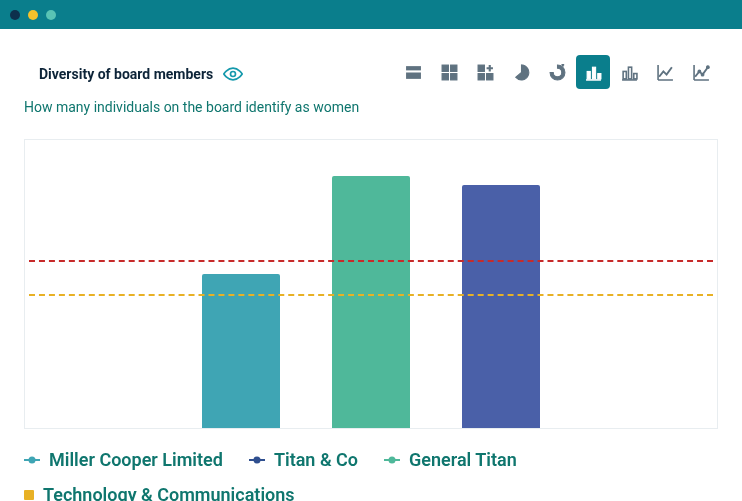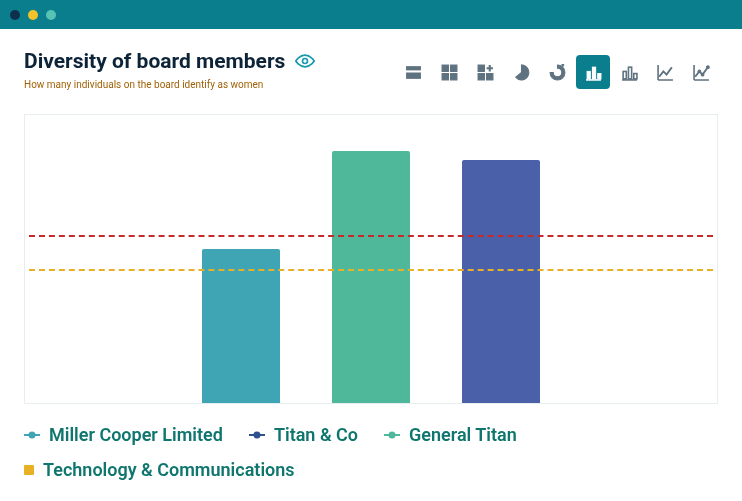--- a/index.html
+++ b/index.html
@@ -32,32 +32,32 @@
     padding: 20px 24px 0 24px;
   }
 
   .header-row {
     display: flex;
     justify-content: space-between;
     align-items: flex-start;
   }
 
   .titles h1 {
-    margin: 0;
-    font-size: 21px;
+    margin: 15px;
+    font-size: 14px;
     font-weight: 700;
     color: #0d2438;
     display: flex;
     align-items: center;
     gap: 10px;
   }
   .titles .sub {
     margin: 6px 0 0 0;
-    font-size: 10px;
-    color: #a16207;
+    font-size: 14px;
+    color: #0f766e;
   }
 
   .eye {
     color: #1599ac;
     display: inline-flex;
   }
   .eye svg { width: 20px; height: 20px; }
 
   .toolbar {
     display: flex;

